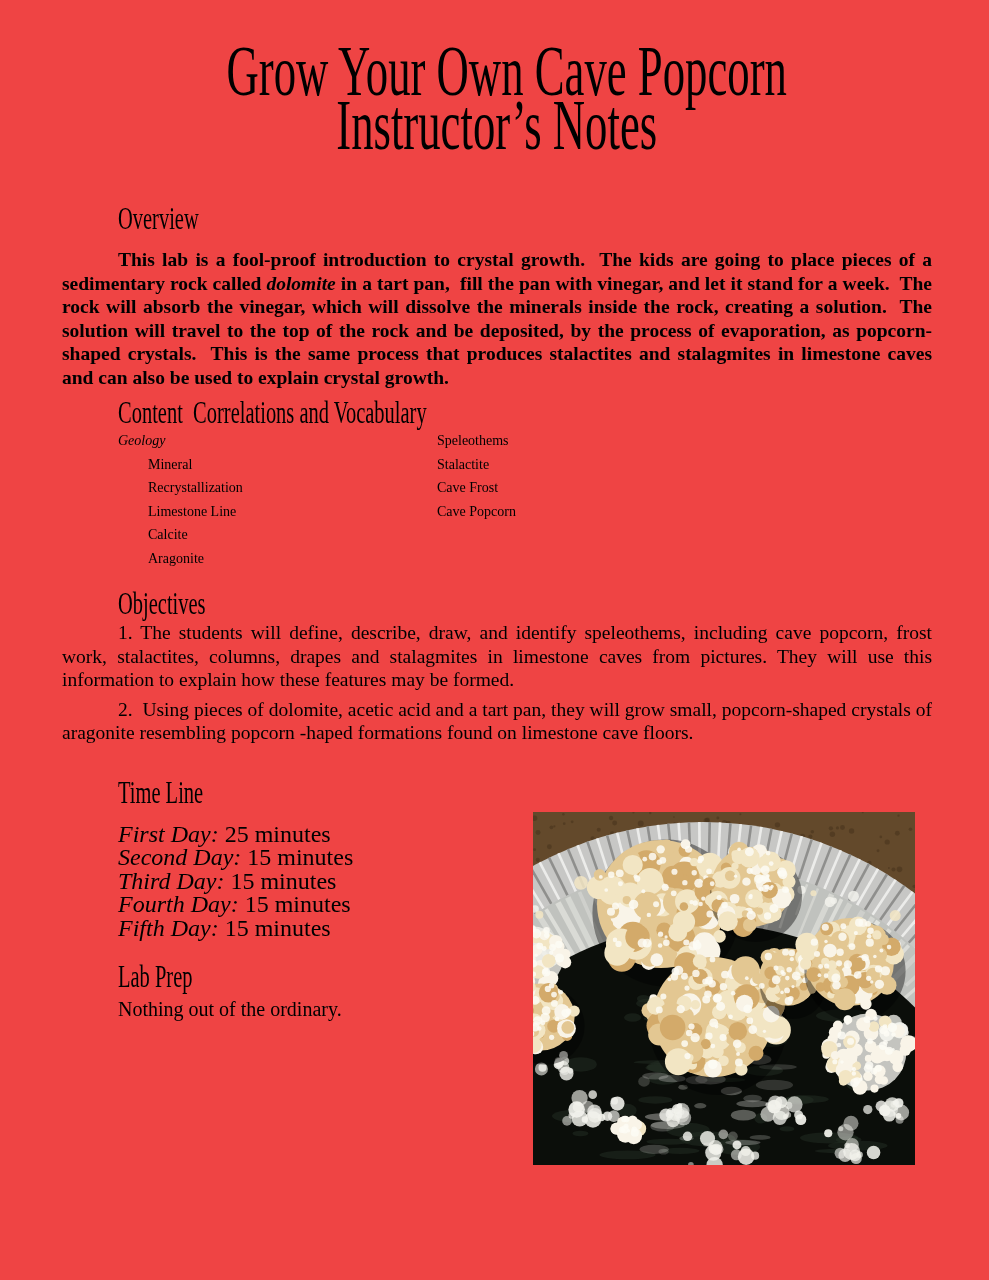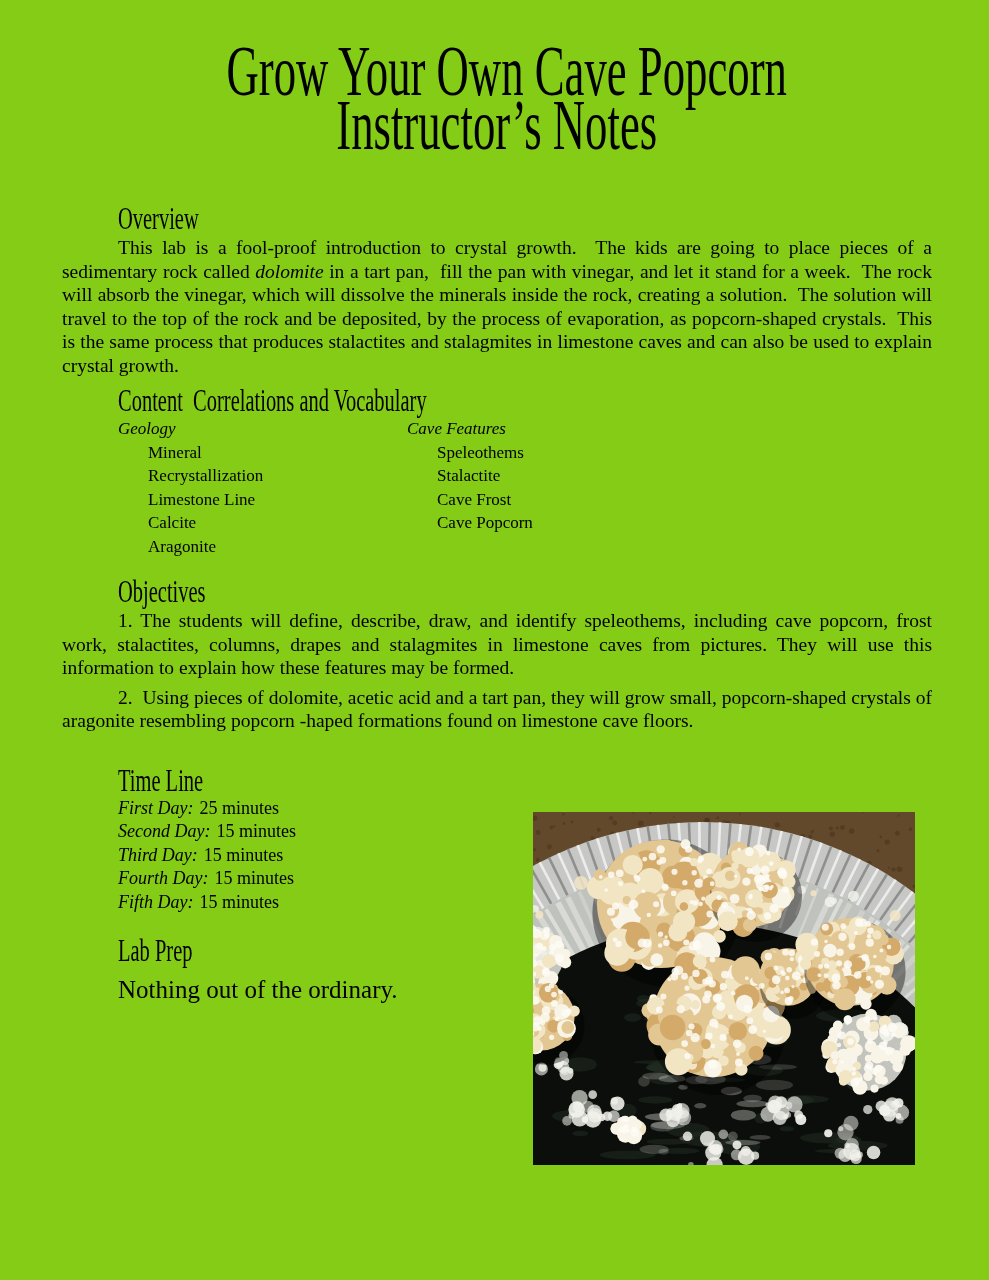--- a/index.html
+++ b/index.html
@@ -1,19 +1,19 @@
 <!DOCTYPE html>
 <html><head>
 <meta charset="utf-8">
 <style>
   html,body{margin:0;padding:0;background:#ffffff;}
   .page{
     position:relative;
     width:989px;height:1280px;
-    background:#84cc16;
+    background:#ef4444;
     color:#000000;
     font-family:"Liberation Serif", serif;
     overflow:hidden;
   }
   .content{padding:0 57px 0 62px;}
 
   
   .cond{
     display:inline-block;
     white-space:pre;
@@ -31,38 +31,38 @@
   .h-indent{margin-left:56px;}
 
   .para{
     margin:0;
     font-size:19.5px;
     line-height:23.5px;
     text-align:justify;
     text-indent:56px;
   }
   .sec-overview{margin-top:50px;}
-  .sec-overview .para{margin-top:2px;}
+  .sec-overview .para{margin-top:14px;font-weight:bold;}
 
   .sec-vocab{margin-top:7px;}
-  .vocab-cols{display:flex;margin-left:56px;font-size:17px;line-height:23.5px;margin-top:1px;}
+  .vocab-cols{display:flex;margin-left:56px;font-size:14px;line-height:23.5px;margin-top:1px;}
   .vocab-col{width:289px;}
   .vocab-head{font-style:italic;}
   .vocab-item{padding-left:30px;}
 
   .sec-objectives{margin-top:17px;}
   .sec-objectives .para1{margin-top:2px;}
   .sec-objectives .para2{margin-top:6px;}
 
   .sec-timeline{margin-top:31px;}
-  .tl-list{margin-left:56px;font-size:18px;line-height:23.5px;margin-top:1px;}
+  .tl-list{margin-left:56px;font-size:24px;line-height:23.5px;margin-top:15px;}
   .tl-label{font-style:italic;margin-right:6px;}
 
   .sec-labprep{margin-top:20px;}
-  .labprep-body{margin-left:56px;font-size:25px;line-height:23.5px;margin-top:12px;font-family:Liberation Serif, serif;}
+  .labprep-body{margin-left:56px;font-size:20px;line-height:23.5px;margin-top:6px;font-family:Liberation Serif, serif;}
 
   .photo{
     position:absolute;
     left:533px;top:812px;
     width:382px;height:353px;
   }
   .photo svg{display:block;}
 </style>
 </head>
 <body>
@@ -85,21 +85,20 @@
       <div class="vocab-cols">
         <div class="vocab-col">
           <div class="vocab-head">Geology</div>
           <div class="vocab-item">Mineral</div>
           <div class="vocab-item">Recrystallization</div>
           <div class="vocab-item">Limestone Line</div>
           <div class="vocab-item">Calcite</div>
           <div class="vocab-item">Aragonite</div>
         </div>
         <div class="vocab-col">
-          <div class="vocab-head">Cave Features</div>
           <div class="vocab-item">Speleothems</div>
           <div class="vocab-item">Stalactite</div>
           <div class="vocab-item">Cave Frost</div>
           <div class="vocab-item">Cave Popcorn</div>
         </div>
       </div>
     </section>
 
     <section class="sec-objectives">
       <h2 class="h-indent"><span class="cond">Objectives</span></h2>

